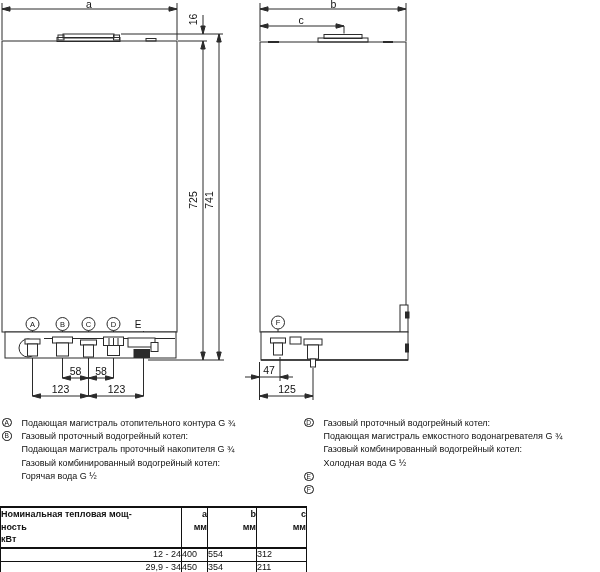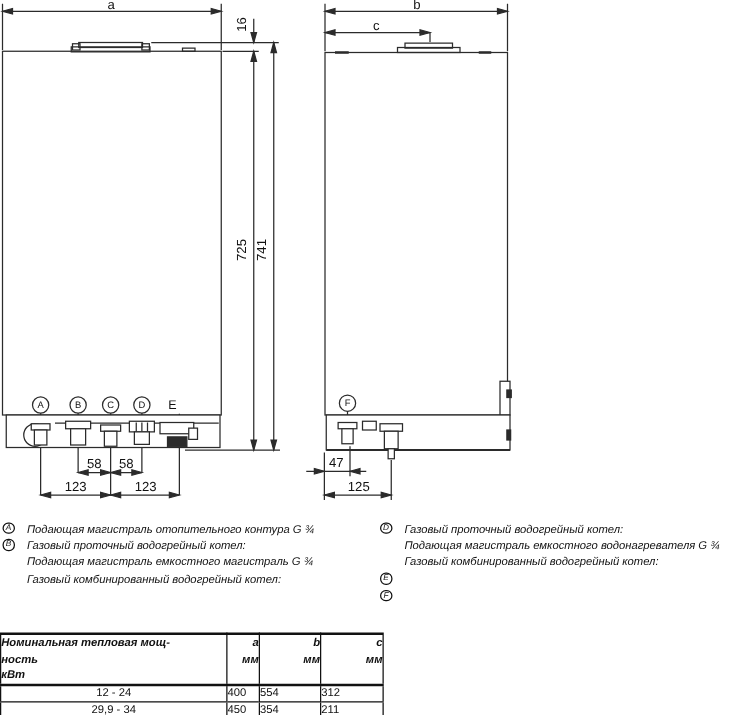--- a/index.html
+++ b/index.html
@@ -7,39 +7,39 @@
         font-family:"Liberation Sans",sans-serif;color:#111;}
   svg{position:absolute;left:0;top:0;}
   svg text{font-family:"Liberation Sans",sans-serif;fill:#111;}
   .dimtxt{font-size:10.5px;}
   .porttxt{font-size:7.5px;}
   .etxt{font-size:10px;}
 
   .legend-col{position:absolute;top:416px;}
   .legend-left{left:2px;width:298px;}
   .legend-right{left:304px;width:296px;}
-  .lrow{display:flex;align-items:center;height:13.4px;font-style:italic;}
+  .lrow{display:flex;align-items:center;height:13.4px;}
   .circ{flex:0 0 9.5px;width:9.5px;height:9.5px;border:1px solid #111;border-radius:50%;
         box-sizing:border-box;font-size:6.6px;line-height:7.5px;text-align:center;
         margin-right:10px;overflow:hidden;}
   .circ:empty{visibility:hidden;}
   .ltxt{font-size:9px;line-height:10px;white-space:nowrap;}
 
   table.dims{position:absolute;left:0;top:506px;width:307px;border-collapse:collapse;
         table-layout:fixed;font-size:9px;border-top:2px solid #111;border-bottom:2px solid #111;
         border-left:1px solid #111;border-right:1px solid #111;}
-  table.dims thead tr{border-bottom:2px solid #111;font-style:italic;}
+  table.dims thead tr{border-bottom:2px solid #111;}
   table.dims tbody tr:first-child{border-bottom:1px solid #111;}
   table.dims th,table.dims td{border-left:1px solid #111;padding:0;vertical-align:top;}
   table.dims th:first-child,table.dims td:first-child{border-left:none;}
   th.name{white-space:pre-line;text-align:left;font-weight:bold;line-height:12.5px;
         padding:1px 2px 0 1px;height:39px;}
   th.num{white-space:pre-line;text-align:right;font-weight:bold;line-height:12.5px;
         padding:1px 3px 0 0;}
-  td.name{text-align:center;padding:1px 0 0 1px;height:12px;line-height:11px;}
+  td.name{text-align:right;padding:1px 0 0 1px;height:12px;line-height:11px;}
   td.num{text-align:left;padding:1px 3px 0 0;line-height:11px;}
 </style>
 </head>
 <body>
 
 <div id="page">
 
 <svg width="600" height="410" viewBox="0 0 600 410">
   <g stroke="#2b2b2b" stroke-width="1" fill="none">
 
@@ -193,40 +193,48 @@
   <div class="lrow">
     <span class="circ">A</span>
     <span class="ltxt">Подающая магистраль отопительного контура G ¾</span>
   </div>
   <div class="lrow">
     <span class="circ">B</span>
     <span class="ltxt">Газовый проточный водогрейный котел:</span>
   </div>
   <div class="lrow">
     <span class="circ"></span>
-    <span class="ltxt">Подающая магистраль емкостного магистраль G ¾</span>
+    <span class="ltxt">Подающая магистраль проточный накопителя G ¾</span>
   </div>
   <div class="lrow">
     <span class="circ"></span>
     <span class="ltxt">Газовый комбинированный водогрейный котел:</span>
+  </div>
+  <div class="lrow">
+    <span class="circ"></span>
+    <span class="ltxt">Горячая вода G ½</span>
   </div>
 </div>
 
 <div class="legend-col legend-right">
   <div class="lrow">
     <span class="circ">D</span>
     <span class="ltxt">Газовый проточный водогрейный котел:</span>
   </div>
   <div class="lrow">
     <span class="circ"></span>
     <span class="ltxt">Подающая магистраль емкостного водонагревателя G ¾</span>
   </div>
   <div class="lrow">
     <span class="circ"></span>
     <span class="ltxt">Газовый комбинированный водогрейный котел:</span>
+  </div>
+  <div class="lrow">
+    <span class="circ"></span>
+    <span class="ltxt">Холодная вода G ½</span>
   </div>
   <div class="lrow">
     <span class="circ">E</span>
   </div>
   <div class="lrow">
     <span class="circ">F</span>
   </div>
 </div>
 
 <table class="dims">

